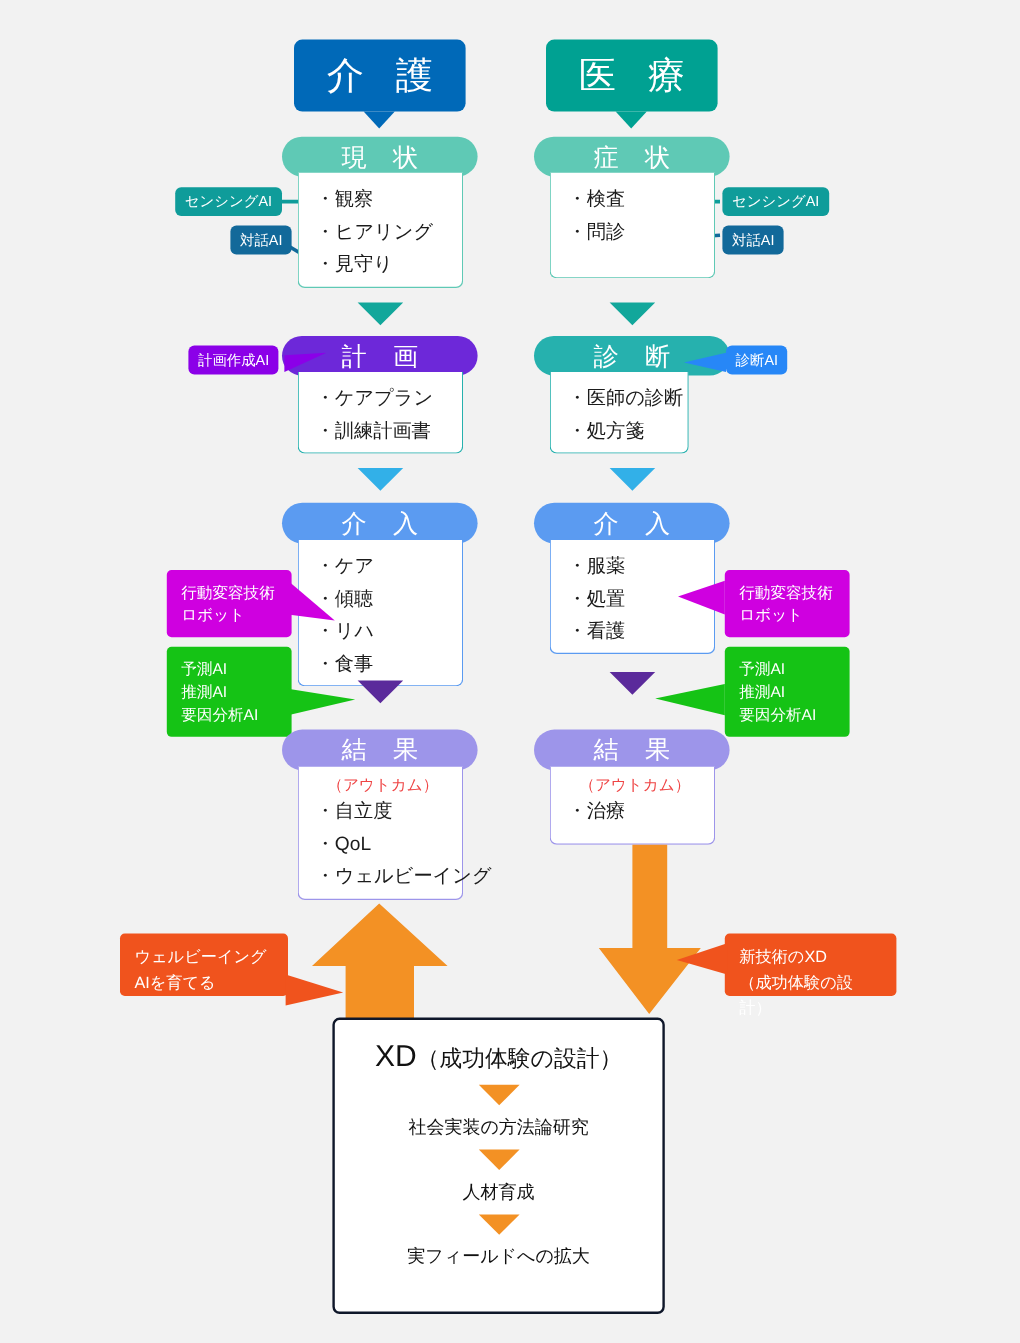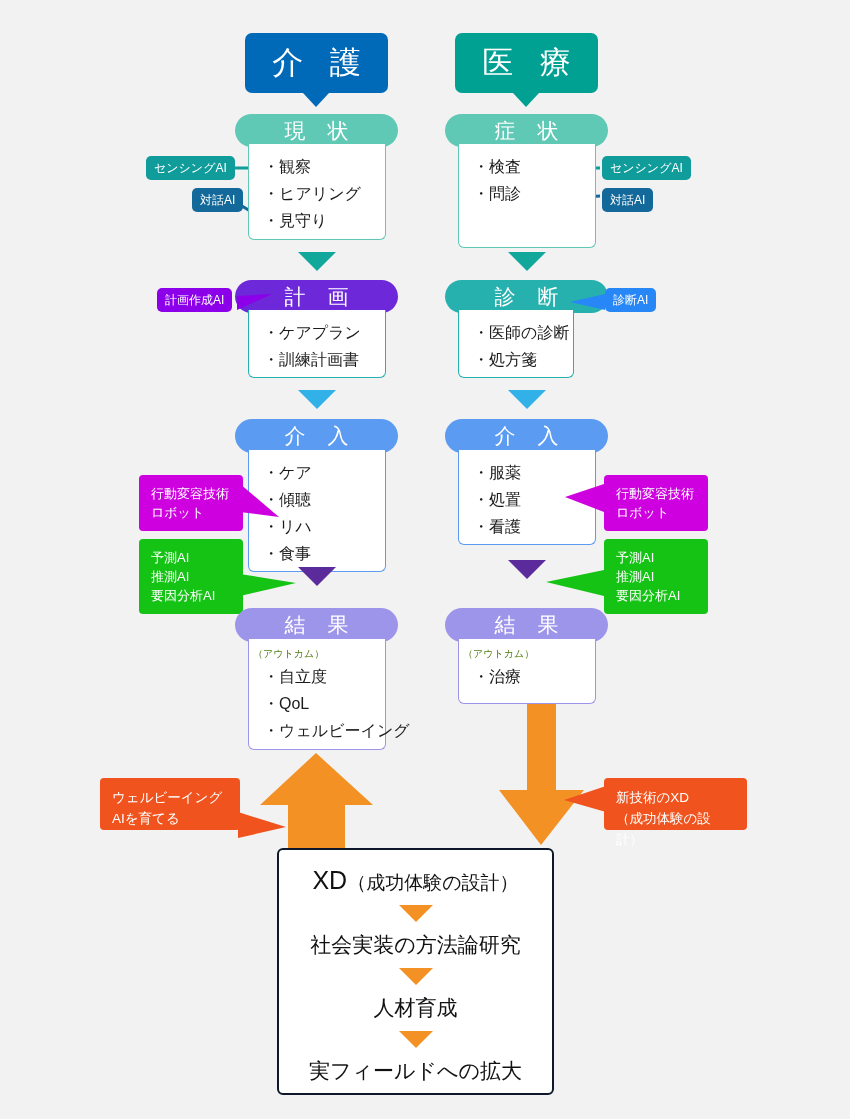--- a/index.html
+++ b/index.html
@@ -58,22 +58,23 @@
     box-sizing: border-box;
     padding: 9px 0 0 14px;
   }
   .stage-body .line {
     font-size: 16px;
     color: #1b1b1b;
     line-height: 27px;
     white-space: nowrap;
   }
   .stage-body .sub {
-    font-size: 10px;
-    color: #4d7c0f;
+    font-size: 13px;
+    color: #ef4444;
+    text-align: center;
     margin-left: -10px;
     line-height: 19px;
   }
 
   
   .tri-down {
     width: 0; height: 0;
     border-left: 19px solid transparent;
     border-right: 19px solid transparent;
   }
@@ -108,21 +109,21 @@
     border: 2px solid #0f172a;
     border-radius: 6px;
     display: flex;
     flex-direction: column;
     align-items: center;
     justify-content: flex-start;
     padding-top: 16px;
   }
   .xd-title { font-size: 25px; color: #111; white-space: nowrap; }
   .xd-title .small { font-size: 19px; }
-  .xd-step { font-size: 21px; color: #111; white-space: nowrap; text-align: center; }
+  .xd-step { font-size: 15px; color: #111; white-space: nowrap; text-align: center; }
   .xd-arrow {
     width: 0; height: 0;
     border-left: 17px solid transparent;
     border-right: 17px solid transparent;
     border-top: 17px solid #f39124;
     margin: 9px 0;
   }
   svg.overlay {
     position: absolute;
     left: 0; top: 0;
@@ -223,21 +224,21 @@
   </div>
 
   <div class="abs domain-header" style="left:455px; top:33px; width:143px; height:60px; background:#00a192;">
     <span>医 療</span>
   </div>
   <div class="abs domain-tail" style="left:513px; top:93px; border-top:14px solid #00a192;"></div>
 
   <div class="abs stage-pill" style="left:445px; top:114px; width:163px; height:33px; background:#5fc9b5;">
     <span>症 状</span>
   </div>
-  <div class="abs stage-body" style="left:458px; top:144px; width:138px; height:104px; border-color:#5fc9b5;">
+  <div class="abs stage-body" style="left:458px; top:144px; width:138px; height:88px; border-color:#5fc9b5;">
     <div class="line">・検査</div>
     <div class="line">・問診</div>
   </div>
   <div class="abs tri-down" style="left:508px; top:252px; border-top:19px solid #12a79b;"></div>
 
   <div class="abs chip" style="left:602px; top:156px; height:24px; background:#0f9c9a;">
     <span>センシングAI</span>
   </div>
   <div class="abs chip" style="left:602px; top:188px; height:24px; background:#12699a;">
     <span>対話AI</span>

